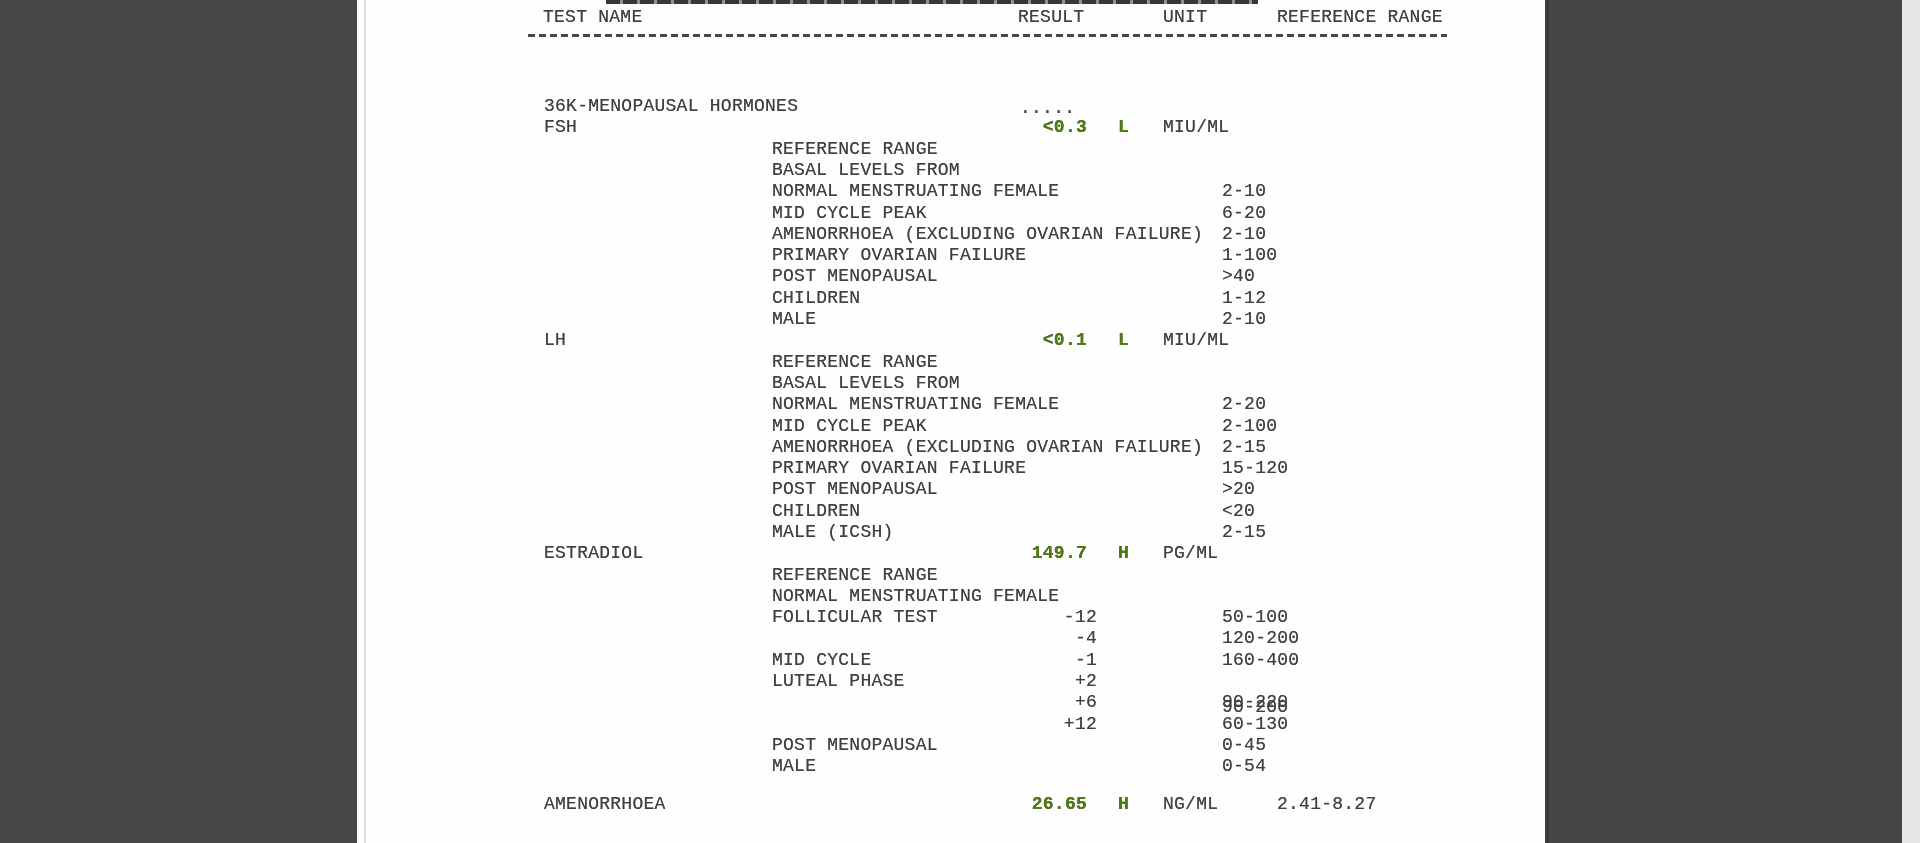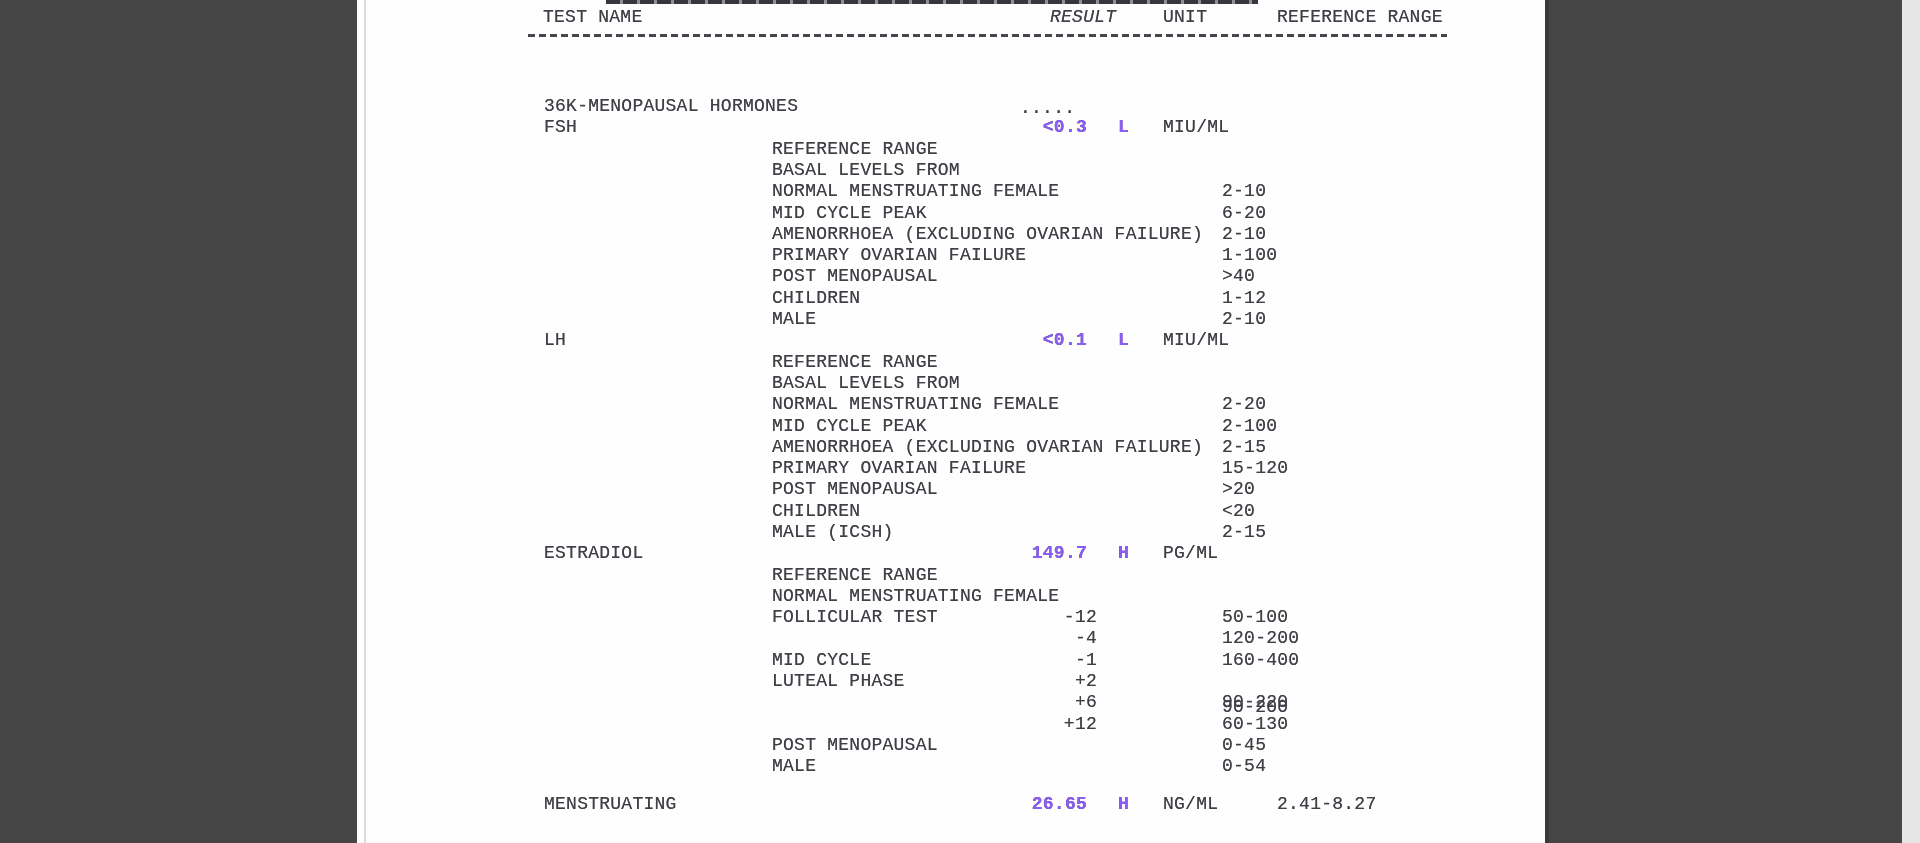--- a/index.html
+++ b/index.html
@@ -21,35 +21,35 @@
   #header-dashes{
     position:absolute;top:34px;left:528px;width:919px;height:3px;
     background:repeating-linear-gradient(90deg,#45454c 0 7px,transparent 7px 11px);
   }
   .ln{
     position:absolute;
     font-size:18px;line-height:18px;letter-spacing:.25px;
     color:#3f3f46;white-space:pre;
     text-shadow:0 0 .5px rgba(63,63,70,.75);
   }
-  .b{font-weight:bold;color:#8b5cf6;text-shadow:0 0 .6px rgba(42,42,49,.9);}
+  .b{font-weight:bold;color:#4d7c0f;text-shadow:0 0 .6px rgba(42,42,49,.9);}
 </style>
 </head>
 <body>
 
 <div id="strip-left" class="strip"></div>
 <div id="page" class="strip"></div>
 <div id="page-edge" class="strip"></div>
 <div id="strip-right" class="strip"></div>
 <div id="strip-far-right" class="strip"></div>
 <div id="top-rule"></div>
 <div id="header-dashes"></div>
 <div id="text-layer">
     <span class="ln" style="top: 8px; left: 543px;">TEST NAME</span>
-    <span class="ln" style="top: 8px; left: 1050px; font-style: italic;">RESULT</span>
+    <span class="ln" style="top: 8px; left: 1018px;">RESULT</span>
     <span class="ln" style="top: 8px; left: 1163px;">UNIT</span>
     <span class="ln" style="top: 8px; left: 1277px;">REFERENCE RANGE</span>
     <span class="ln" style="top: 97px; left: 544px;">36K-MENOPAUSAL HORMONES</span>
     <span class="ln" style="top: 99px; left: 1020px;">.....</span>
     <span class="ln" style="top: 118px; left: 544px;">FSH</span>
     <span class="ln b" style="top: 118px; right: 833px;">&lt;0.3</span>
     <span class="ln b" style="top: 118px; left: 1118px;">L</span>
     <span class="ln" style="top: 118px; left: 1163px;">MIU/ML</span>
     <span class="ln" style="top: 140px; left: 772px;">REFERENCE RANGE</span>
     <span class="ln" style="top: 161px; left: 772px;">BASAL LEVELS FROM</span>
@@ -105,18 +105,18 @@
     <span class="ln" style="top: 672px; right: 823px;">+2</span>
     <span class="ln" style="top: 672px; left: 1222px; margin-top: 26px;">90-200</span>
     <span class="ln" style="top: 693px; right: 823px;">+6</span>
     <span class="ln" style="top: 693px; left: 1222px;">90-220</span>
     <span class="ln" style="top: 715px; right: 823px;">+12</span>
     <span class="ln" style="top: 715px; left: 1222px;">60-130</span>
     <span class="ln" style="top: 736px; left: 772px;">POST MENOPAUSAL</span>
     <span class="ln" style="top: 736px; left: 1222px; text-align: right;">0-45</span>
     <span class="ln" style="top: 757px; left: 772px;">MALE</span>
     <span class="ln" style="top: 757px; left: 1222px;">0-54</span>
-    <span class="ln" style="top: 795px; left: 544px;">MENSTRUATING</span>
+    <span class="ln" style="top: 795px; left: 544px;">AMENORRHOEA</span>
     <span class="ln b" style="top: 795px; right: 833px; text-align: center;">26.65</span>
     <span class="ln b" style="top: 795px; left: 1118px;">H</span>
     <span class="ln" style="top: 795px; left: 1163px;">NG/ML</span>
     <span class="ln" style="top: 795px; left: 1277px;">2.41-8.27</span>
   </div>
 
 </body></html>

